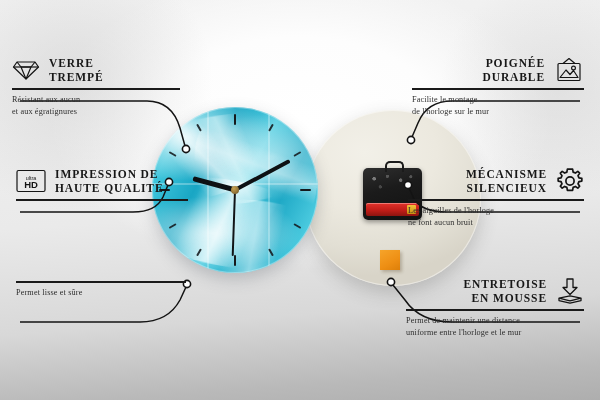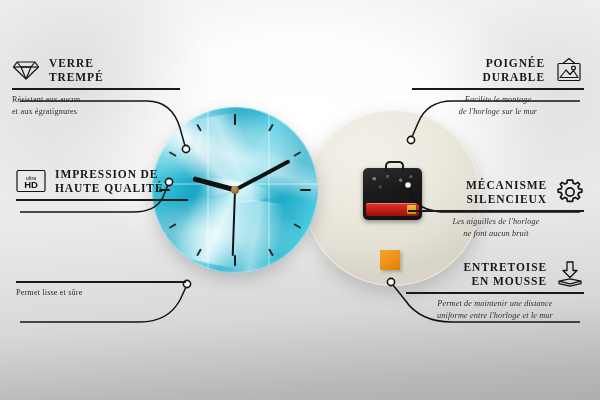--- a/index.html
+++ b/index.html
@@ -110,31 +110,31 @@
   .title{
     font-family:"Liberation Serif", serif;font-weight:700;font-size:11.5px;letter-spacing:.9px;
     color:#171717;line-height:1.22;text-transform:uppercase;white-space:pre-line;
   }
   .feat.right .title{text-align:right;}
   .rule{height:1.6px;background:#1a1a1a;margin:4px 0 4px;}
   .desc{
     font-family:"Liberation Serif", serif;font-size:8.2px;color:#2d2d2d;line-height:1.45;
     white-space:pre-line;letter-spacing:.15px;
   }
-  .feat.right .desc{text-align:center;font-style:italic;}
+  .feat.right .desc{text-align:left;}
 
   .ic{flex:0 0 auto;display:block;}
 
   
   #f-verre     {left:12px; top:56px;  width:168px;}
   #f-impression{left:16px; top:167px; width:172px;}
   #f-bords     {left:16px; top:277px; width:170px;}
   #f-poignee   {right:16px;top:56px;  width:172px;}
-  #f-mecanisme {right:16px;top:178px; width:176px;}
-  #f-entretoise{right:16px;top:260px; width:178px;}
+  #f-mecanisme {right:16px;top:167px; width:176px;}
+  #f-entretoise{right:16px;top:277px; width:178px;}
 </style>
 </head>
 <body>
 
 <div class="stage">
 
   <div class="clock-front">
     <div class="feather f1"></div>
     <div class="feather f2"></div>
     <div class="feather f3"></div>

